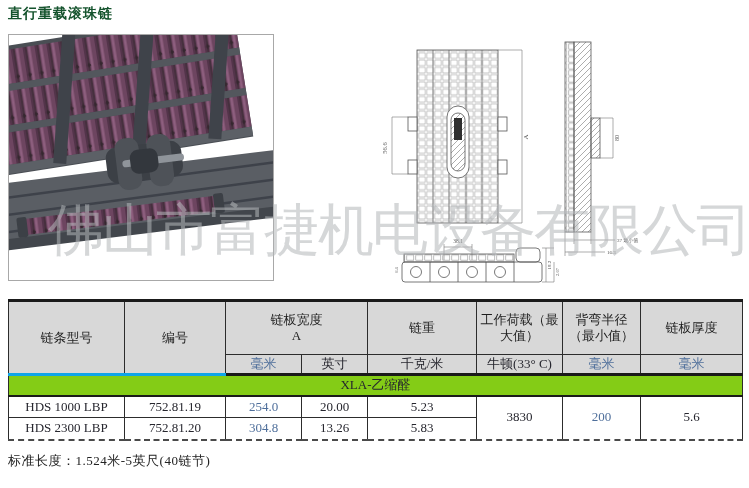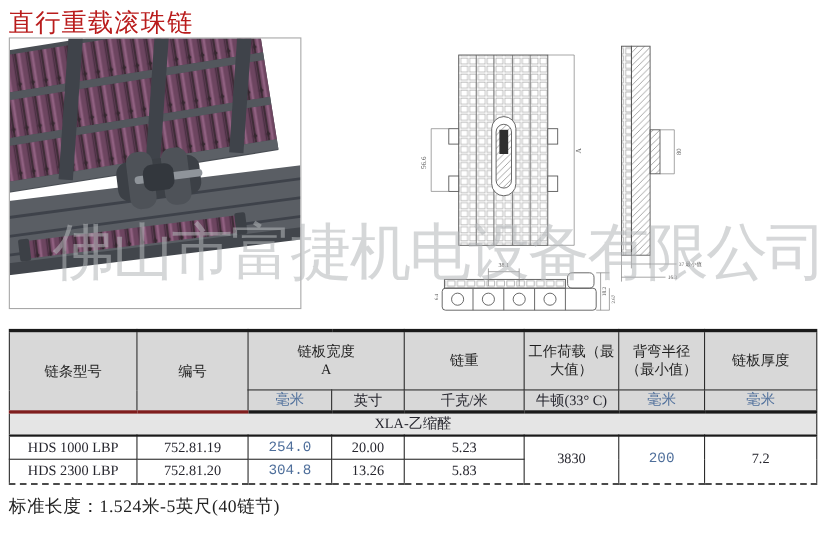--- a/index.html
+++ b/index.html
@@ -1,20 +1,20 @@
 <!DOCTYPE html>
 <html><head>
 <meta charset="utf-8">
 <style>
   * { margin:0; padding:0; box-sizing:border-box; }
   html,body { width:749px; height:488px; background:#fff; font-family:"Liberation Serif", serif; position:relative; overflow:hidden; }
 
   .page-title {
     position:absolute; left:8px; top:5px;
-    font-size:23px; font-weight:normal; color:#b91c1c; letter-spacing:1px;
+    font-size:14px; font-weight:bold; color:#14532d; letter-spacing:1px;
   }
 
   .product-box {
     position:absolute; left:8px; top:34px; width:266px; height:247px;
     border:1px solid #a8a8a8; background:#fff; overflow:hidden;
   }
 
   .drawings-box {
     position:absolute; left:370px; top:30px; width:379px; height:258px;
   }
@@ -30,32 +30,32 @@
     position:absolute; left:8px; top:299px; width:734px;
     border-collapse:collapse; table-layout:fixed;
     font-size:13px; color:#26262e;
   }
   table.spec th, table.spec td {
     border:1px solid #2c2c2c; text-align:center; vertical-align:middle;
     padding:1px 2px; line-height:1.25; font-weight:normal;
   }
   table.spec tr.hdr-main th { background:#d8d8d8; height:54px; color:#1e1e1e; }
   table.spec tr.hdr-units th { background:#d8d8d8; height:20px; border-bottom:3px solid #1a1a1a; }
-  table.spec tr.hdr-main th.span2 { border-bottom:3px solid #7f1d1d; }
+  table.spec tr.hdr-main th.span2 { border-bottom:3px solid #0ea5e9; }
   table.spec { border-top:3px solid #1a1a1a; }
   table.spec tr.section-row td {
-    background:#e5e5e5; height:19px; border-bottom:2px solid #1a1a1a; font-size:13px;
+    background:#84cc16; height:19px; border-bottom:2px solid #1a1a1a; font-size:13px;
   }
   table.spec tr.data-row td { height:22px; background:#fff; }
   table.spec tr.row-last td { border-bottom:2px dashed #4a4a4a; }
   table.spec td.rowspan-merge { border-bottom:2px dashed #4a4a4a;margin-top:19px; }
-  .blue { color:#4f6f9b;font-family:Liberation Mono, monospace; }
+  .blue { color:#4f6f9b; }
 
   .notes {
-    position:absolute; left:8px; top:452px; font-size:16px; color:#222;
+    position:absolute; left:8px; top:452px; font-size:13px; color:#222;
     line-height:17px; letter-spacing:0.5px;
   }
 
   svg text { font-family:"Liberation Serif", serif; }
 </style>
 </head>
 <body>
 
 <div class="page-title">直行重载滚珠链</div>
 
@@ -242,21 +242,21 @@
     <td colspan="8">XLA-乙缩醛</td>
   </tr>
   <tr class="data-row">
     <td>HDS 1000 LBP</td>
     <td>752.81.19</td>
     <td class="blue">254.0</td>
     <td>20.00</td>
     <td>5.23</td>
     <td rowspan="2" class="rowspan-merge">3830</td>
     <td rowspan="2" class="rowspan-merge blue">200</td>
-    <td rowspan="2" class="rowspan-merge">7.2</td>
+    <td rowspan="2" class="rowspan-merge">5.6</td>
   </tr>
   <tr class="data-row row-last">
     <td>HDS 2300 LBP</td>
     <td>752.81.20</td>
     <td class="blue">304.8</td>
     <td>13.26</td>
     <td>5.83</td>
   </tr>
   </tbody>
 </table>

